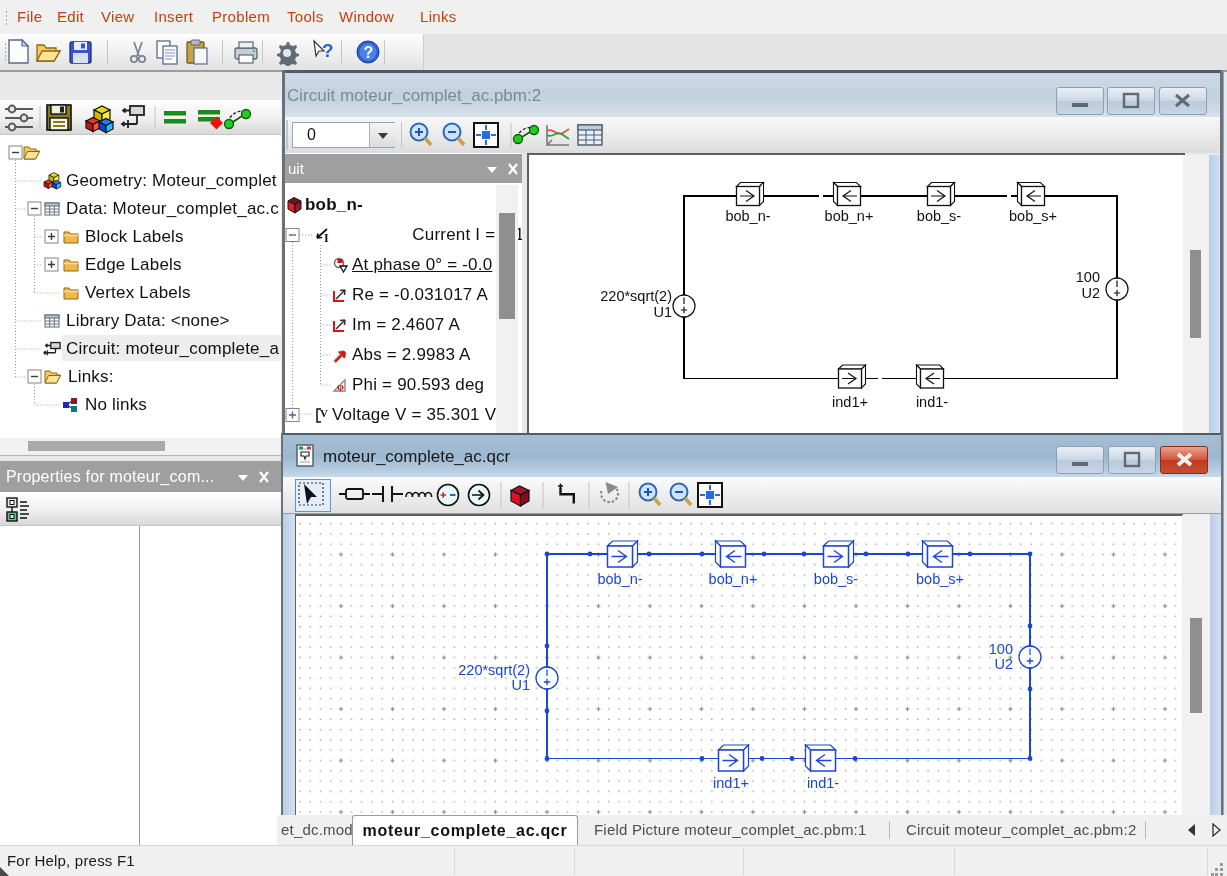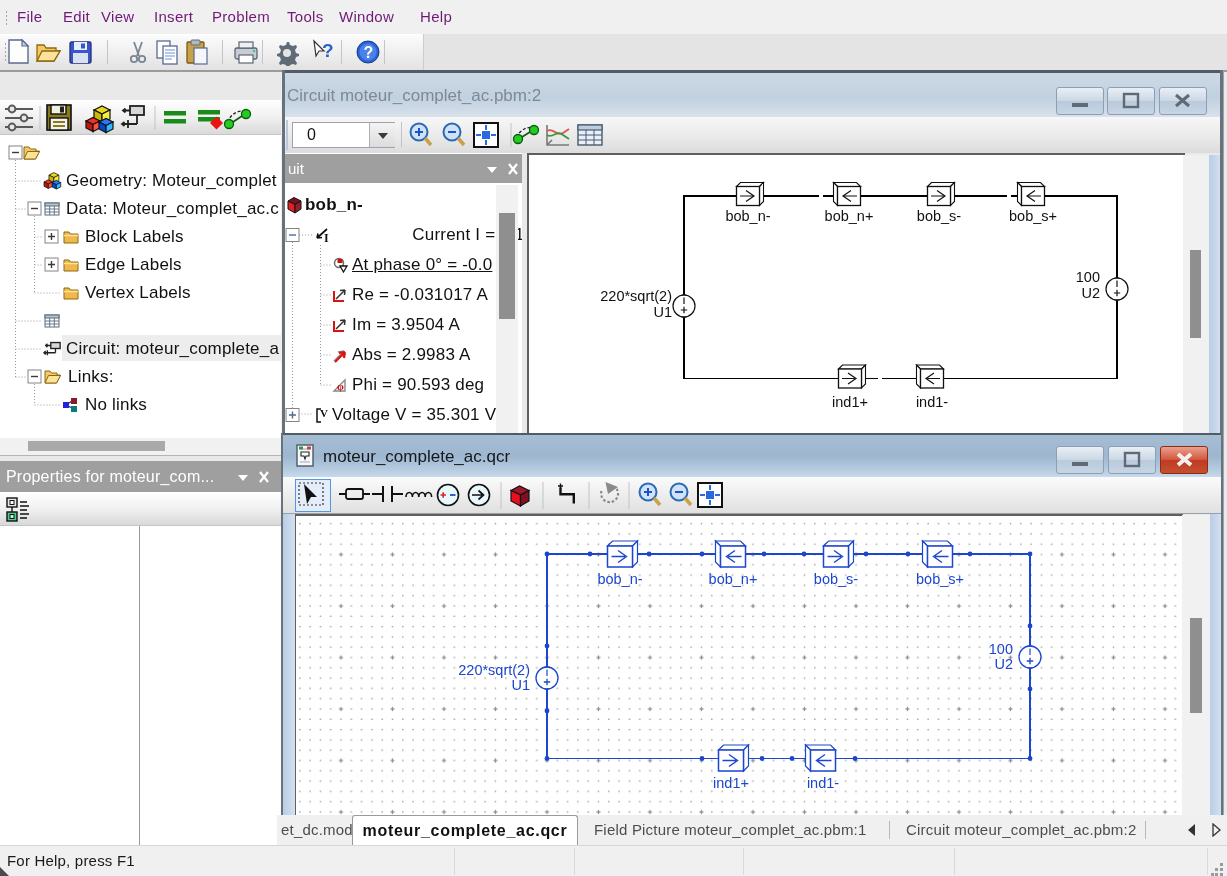--- a/index.html
+++ b/index.html
@@ -3,21 +3,21 @@
 <meta charset="utf-8">
 <style>
 * { margin:0; padding:0; box-sizing:border-box; }
 html,body { width:1227px; height:876px; overflow:hidden; }
 body { font-family:"Liberation Sans", sans-serif; background:#e9e9e9; }
 #app { position:relative; width:1227px; height:876px; overflow:hidden; }
 .abs { position:absolute; }
 
 
 #menubar { position:absolute; left:0; top:0; width:1227px; height:34px; background:#f0f0f0; }
-#menubar .mi { position:absolute; top:0; height:34px; line-height:34px; font-size:15px; letter-spacing:0.3px; color:#701a75; }
+#menubar .mi { position:absolute; top:0; height:34px; line-height:34px; font-size:15px; letter-spacing:0.3px; color:#c2410c; }
 #menugrip { position:absolute; left:5px; top:10px; width:3px; height:16px;
   background-image:radial-gradient(circle, #a5a5a5 35%, transparent 40%); background-size:3px 4px; }
 
 
 #maintb { position:absolute; left:0; top:34px; width:1227px; height:36px; background:#e4e4e4; }
 #maintbband { position:absolute; left:0; top:0; width:424px; height:36px;
   background:linear-gradient(#fdfdfd, #ededed 60%, #e2e2e2); border-right:1px solid #cdcdcd; box-shadow:inset 0 1px 0 #ffffff; }
 .tbsep { position:absolute; top:6px; width:1px; height:24px; background:#c5c5c5; }
 .tbgrip { position:absolute; left:4px; top:8px; width:3px; height:20px;
   background-image:radial-gradient(circle, #a8a8a8 35%, transparent 40%); background-size:3px 4px; }
@@ -63,27 +63,27 @@
 #statusbar .st { position:absolute; font-size:15px; letter-spacing:0.2px; color:#1a1a1a; top:0; height:42px; line-height:30px; }
 .stsep { position:absolute; top:2px; width:1px; height:27px; background:#d9d9d9; }
 </style>
 </head>
 <body>
 <div id="app">
 
   <div id="menubar">
     <div id="menugrip"></div>
     <div class="mi" style="left:17px;">File</div>
-    <div class="mi" style="left:63px;">Edit</div>
+    <div class="mi" style="left:57px;">Edit</div>
     <div class="mi" style="left:101px;">View</div>
     <div class="mi" style="left:154px;">Insert</div>
     <div class="mi" style="left:212px;">Problem</div>
     <div class="mi" style="left:287px;">Tools</div>
     <div class="mi" style="left:339px;">Window</div>
-    <div class="mi" style="left:420px;">Help</div>
+    <div class="mi" style="left:420px;">Links</div>
   </div>
 
   <div id="maintb">
     <div id="maintbband"></div>
     <div class="tbgrip"></div>
     <svg class="abs" style="left:6px; top:4px;" width="380" height="28" viewBox="0 0 380 28">
 
       <g transform="translate(2,2)">
         <path d="M1,0 h13 l6,6 v17 h-19 z" fill="#fdfdfd" stroke="#5a6a90" stroke-width="1.4"></path>
         <path d="M14,0 l6,6 h-6 z" fill="#c8d4ee" stroke="#5a6a90" stroke-width="1.2"></path>
@@ -296,20 +296,21 @@
       <use href="#tableic" x="44" y="178"></use>
       <use href="#compic" x="44" y="205"></use>
       <use href="#foldopen" x="44" y="234"></use>
       <use href="#linkic" x="63" y="262"></use>
     </svg>
     <div class="trow" style="top:32px; left:66px;">Geometry: Moteur_complet</div>
     <div class="trow" style="top:60px; left:66px;">Data: Moteur_complet_ac.c</div>
     <div class="trow" style="top:88px; left:85px;">Block Labels</div>
     <div class="trow" style="top:116px;left:85px;">Edge Labels</div>
     <div class="trow" style="top:144px;left:85px;">Vertex Labels</div>
+    <div class="trow" style="top:172px;left:66px;">Library Data: &lt;none&gt;</div>
     <div class="trow" style="top:200px;left:66px;">Circuit: moteur_complete_a</div>
     <div class="trow" style="top:228px;left:68px;">Links:</div>
     <div class="trow" style="top:256px;left:85px;">No links</div>
   </div>
   <div id="lp-hscroll">
       <div id="lp-hthumb"></div>
     </div>
   <div id="lp-gap"></div>
 
   <div class="phead" style="top:461px; height:31px; line-height:31px;">Properties for moteur_com...
@@ -473,21 +474,21 @@
 
       <g transform="translate(29,224)">
         <path d="M7,2 H3 V15 H7" stroke="#111" stroke-width="1.5" fill="none"></path>
         <text x="6" y="10" font-size="11" font-weight="bold" fill="#111" font-family="Liberation Serif">V</text>
       </g>
     </svg>
     <div class="crow" style="left:305px; top:190px; font-weight:bold;">bob_n-</div>
     <div class="crow" style="left:332px; top:220px;text-align:right;">Current I = 2.1201 A</div>
     <div class="crow" style="left:352px; top:250px;text-decoration:underline;">At phase 0° = -0.0</div>
     <div class="crow" style="left:352px; top:280px;">Re = -0.031017 A</div>
-    <div class="crow" style="left:352px; top:310px;">Im = 3.9504 A</div>
+    <div class="crow" style="left:352px; top:310px;">Im = 2.4607 A</div>
     <div class="crow" style="left:352px; top:340px;">Abs = 2.9983 A</div>
     <div class="crow" style="left:352px; top:370px;">Phi = 90.593 deg</div>
     <div class="crow" style="left:332px; top:400px;">Voltage V = 35.301 V</div>
     <div class="sbtrack" style="left:496px; top:185px; width:22px; height:252px;"></div>
     <div class="sbthumb" style="left:499px; top:213px; width:16px; height:106px;"></div>
 
     <div class="abs" style="left:522px; top:153px; width:5px; height:284px; background:#e8e8e8;"></div>
     <div class="abs" style="left:527px; top:153px; width:658px; height:284px; background:#5f5f5f;"></div>
     <div class="abs" style="left:529px; top:155px; width:654px; height:282px; background:#fff;">
       <svg width="654" height="282" viewBox="529 155 654 282" font-family="Liberation Sans">

